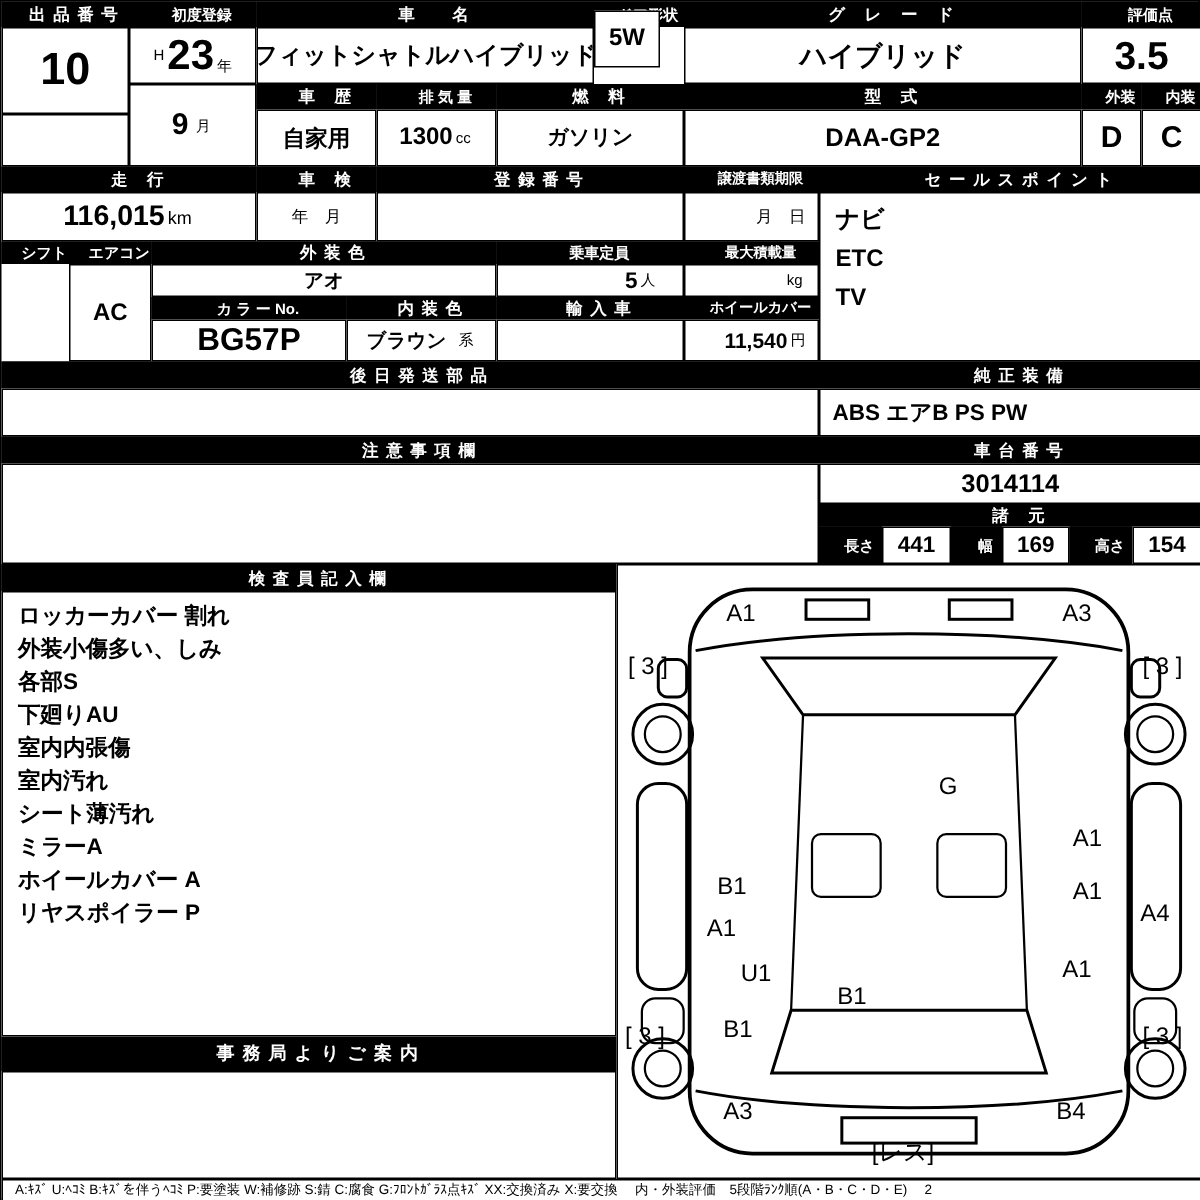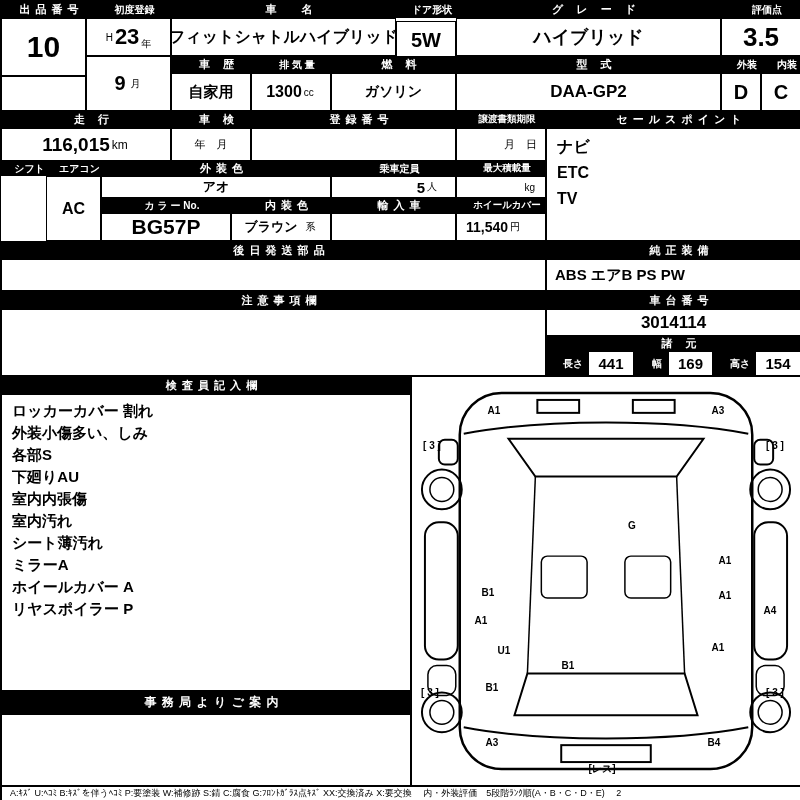--- a/index.html
+++ b/index.html
@@ -10,48 +10,48 @@
   .hdr { background:#000; color:#fff; font-size:11px; font-weight:bold; letter-spacing:1px;padding-left:12px; }
   .hdr-s { font-size:9.5px; letter-spacing:0; }
   .ls0 { letter-spacing:0; font-size:10px; }
   .b { font-weight:bold; }
   .sm { font-size:10px; font-weight:normal; margin:0 2px; }
   .left { justify-content:flex-start; padding-left:8px; }
   .right { justify-content:flex-end; padding-right:8px; }
   .col { flex-direction:column; align-items:flex-start; justify-content:flex-start; padding:5px 0 0 10px; }
   .sales-line { font-size:16px; font-weight:bold; line-height:26px; }
   .note-line { font-size:15px; font-weight:bold; line-height:22px; }
-  .dlabel { position:absolute; transform:translate(-50%,-50%); font-size:10px; font-weight:bold; }
+  .dlabel { position:absolute; transform:translate(-50%,-50%); font-size:16px; font-weight:normal; }
   #diagram svg { position:absolute; left:0; top:0; }
 </style>
 </head>
 <body>
 
 <div id="sheet">
 
   <div class="c hdr" style="left:0px;top:0px;width:85px;height:17px">出 品 番 号</div>
   <div class="c hdr ls0" style="left:85px;top:0px;width:85px;height:17px">初度登録</div>
   <div class="c hdr" style="left:170px;top:0px;width:225px;height:17px">車　　名</div>
   <div class="c hdr ls0" style="left:395px;top:0px;width:60px;height:17px">ドア形状</div>
   <div class="c hdr" style="left:455px;top:0px;width:265px;height:17px">グ　レ　ー　ド</div>
   <div class="c hdr ls0" style="left:720px;top:0px;width:80px;height:17px">評価点</div>
 
   <div class="c b" style="left:0px;top:17px;width:85px;height:58px;font-size:30px">10</div>
   <div class="c" style="left:0px;top:75px;width:85px;height:35px"></div>
   <div class="c" style="left:85px;top:17px;width:85px;height:38px">
     <span class="sm">H</span>
-    <span class="b" style="font-size:22px">23</span>
+    <span class="b" style="font-size:28px">23</span>
     <span class="sm" style="align-self:flex-end;margin-bottom:4px">年</span>
   </div>
   <div class="c" style="left:85px;top:55px;width:85px;height:55px">
     <span class="b" style="font-size:20px">9</span>
     <span class="sm" style="align-self:center;margin-left:5px">月</span>
   </div>
   <div class="c b" style="left:170px;top:17px;width:225px;height:38px;font-size:16px">フィットシャトルハイブリッド</div>
-  <div class="c b" style="left:395px;top:20px;width:60px;height:38px;font-size:20px">5W</div>
+  <div class="c b" style="left:395px;top:6px;width:44px;height:38px;font-size:16px">5W</div>
   <div class="c b" style="left:455px;top:17px;width:265px;height:38px;font-size:18px">ハイブリッド</div>
   <div class="c b" style="left:720px;top:17px;width:80px;height:38px;font-size:26px">3.5</div>
 
   <div class="c hdr" style="left:170px;top:55px;width:80px;height:17px">車　歴</div>
   <div class="c hdr ls0" style="left:250px;top:55px;width:80px;height:17px">排 気 量</div>
   <div class="c hdr" style="left:330px;top:55px;width:125px;height:17px">燃　料</div>
   <div class="c hdr" style="left:455px;top:55px;width:265px;height:17px">型　式</div>
   <div class="c hdr ls0" style="left:720px;top:55px;width:40px;height:17px">外装</div>
   <div class="c hdr ls0" style="left:760px;top:55px;width:40px;height:17px">内装</div>
 
@@ -105,21 +105,21 @@
   <div class="c hdr" style="left:230px;top:197px;width:100px;height:15px">内 装 色</div>
   <div class="c hdr" style="left:330px;top:197px;width:125px;height:15px">輸 入 車</div>
   <div class="c hdr hdr-s" style="left:455px;top:197px;width:90px;height:15px">ホイールカバー</div>
 
   <div class="c b" style="left:100px;top:212px;width:130px;height:28px;font-size:21px">BG57P</div>
   <div class="c" style="left:230px;top:212px;width:100px;height:28px">
     <span class="b" style="font-size:13px">ブラウン</span>
     <span class="sm" style="margin-left:8px">系</span>
   </div>
   <div class="c" style="left:330px;top:212px;width:125px;height:28px"></div>
-  <div class="c right" style="left:455px;top:212px;width:90px;height:28px;padding-right:23px">
+  <div class="c right" style="left:455px;top:212px;width:90px;height:28px;padding-right:6px">
     <span class="b" style="font-size:14px">11,540</span>
     <span class="sm">円</span>
   </div>
 
   <div class="c hdr" style="left:0px;top:240px;width:545px;height:18px">後 日 発 送 部 品</div>
   <div class="c" style="left:0px;top:258px;width:545px;height:32px"></div>
   <div class="c hdr" style="left:545px;top:240px;width:255px;height:18px">純 正 装 備</div>
   <div class="c b left" style="left:545px;top:258px;width:255px;height:32px;font-size:15px">ABS エアB PS PW</div>
 
   <div class="c hdr" style="left:0px;top:290px;width:545px;height:18px">注 意 事 項 欄</div>

